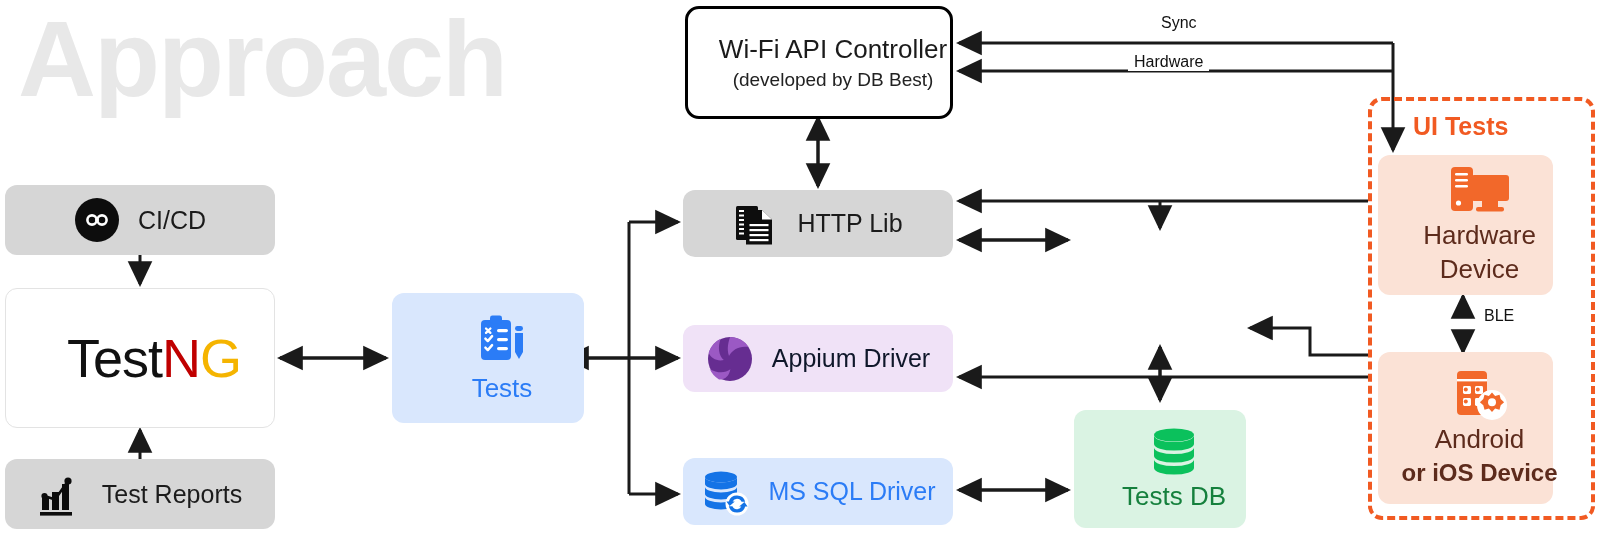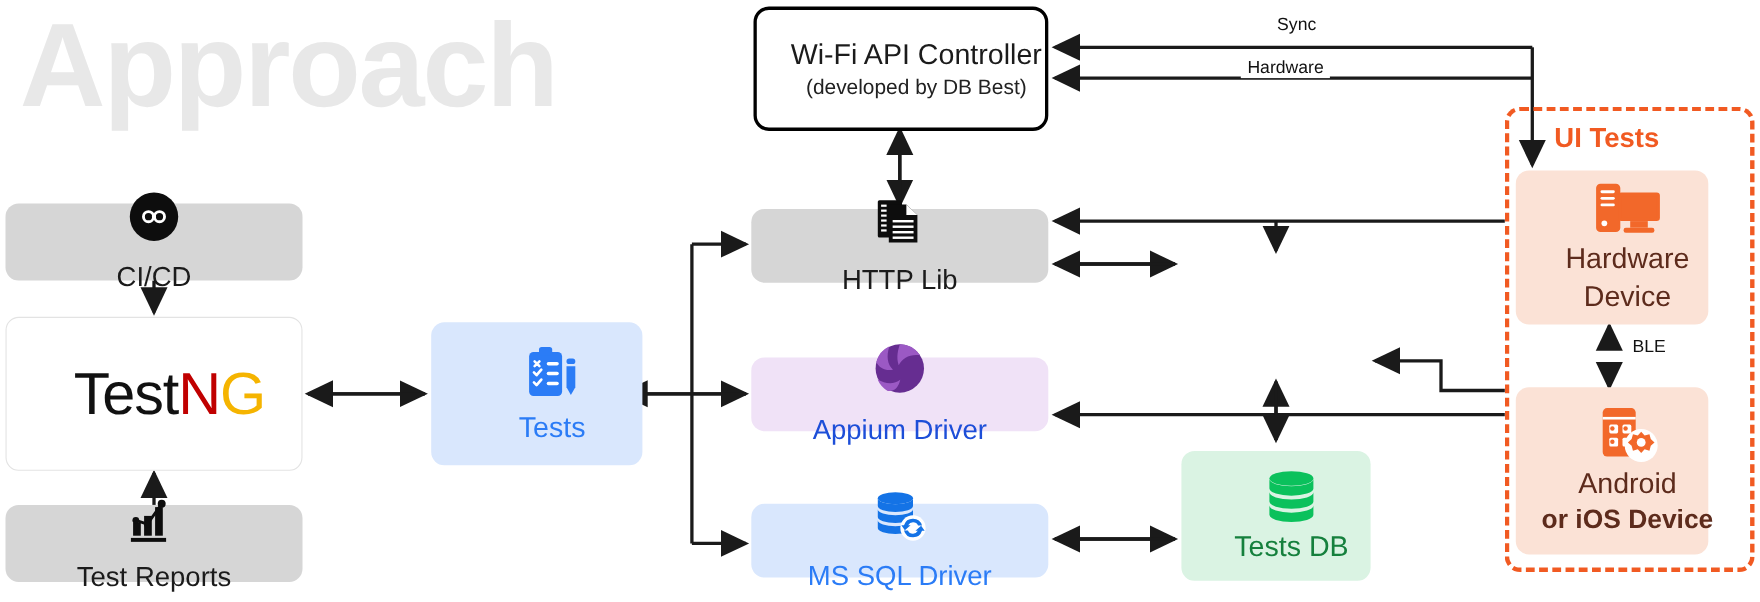--- a/index.html
+++ b/index.html
@@ -18,28 +18,28 @@
     white-space:nowrap;
   }
 
   .box{
     position:absolute;box-sizing:border-box;
     display:flex;align-items:center;justify-content:center;
     border-radius:12px;
     font-size:25px;color:#1b1b1b;
     text-align:center;line-height:1.15;
   }
-  .box.row{flex-direction:column;gap:18px;}
+  .box.row{flex-direction:row;gap:18px;}
   .box.col{flex-direction:column;gap:4px;padding-left:28px;}
 
   .gray{background:#d6d6d6;}
   .white-rb{background:#ffffff;border:3px solid #000000;border-radius:14px;}
   .white-soft{background:#ffffff;border:1.5px solid #e3e3e3;border-radius:12px;}
   .blue{background:#d9e7fd;color:#2b7cf6;}
-  .purple{background:#f0e2f7;color:#1d4ed8;}
+  .purple{background:#f0e2f7;color:#0f172a;}
   .green{background:#daf3e3;color:#15803d;}
   .peach{background:#fbe2d6;color:#5d2b1c;}
 
   .lbl{white-space:nowrap;}
   .sub{font-size:19px;color:#222;}
 
   svg.wires{position:absolute;left:0;top:0;width:1600px;height:547px;pointer-events:none;}
 
   .edgelabel{
     position:absolute;font-size:16px;color:#111;white-space:nowrap;

